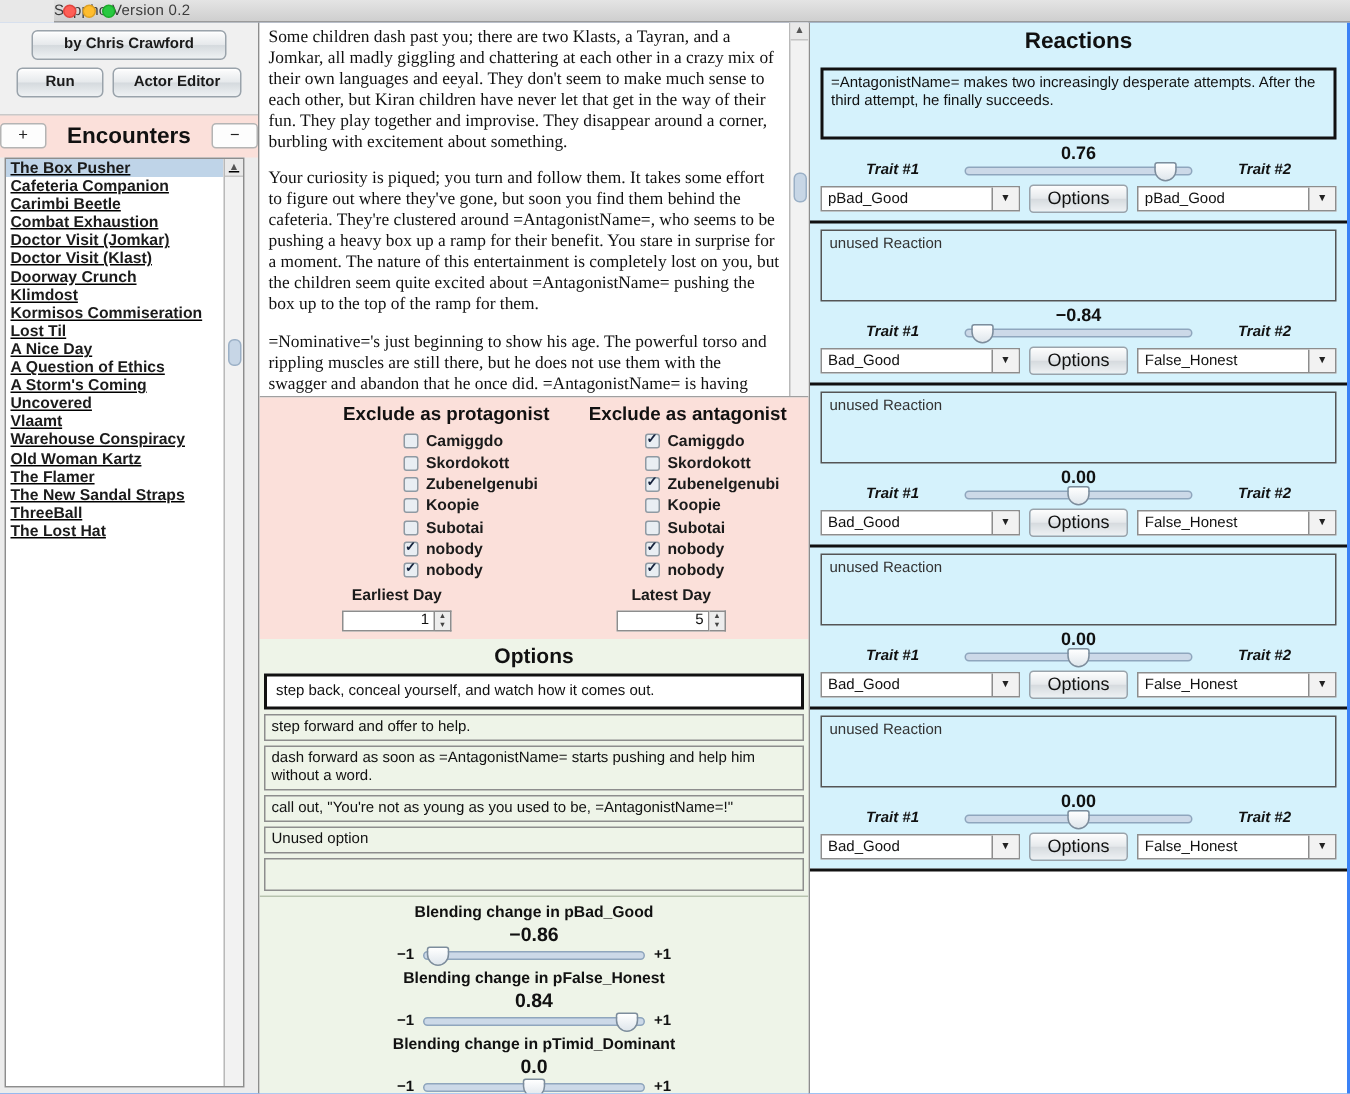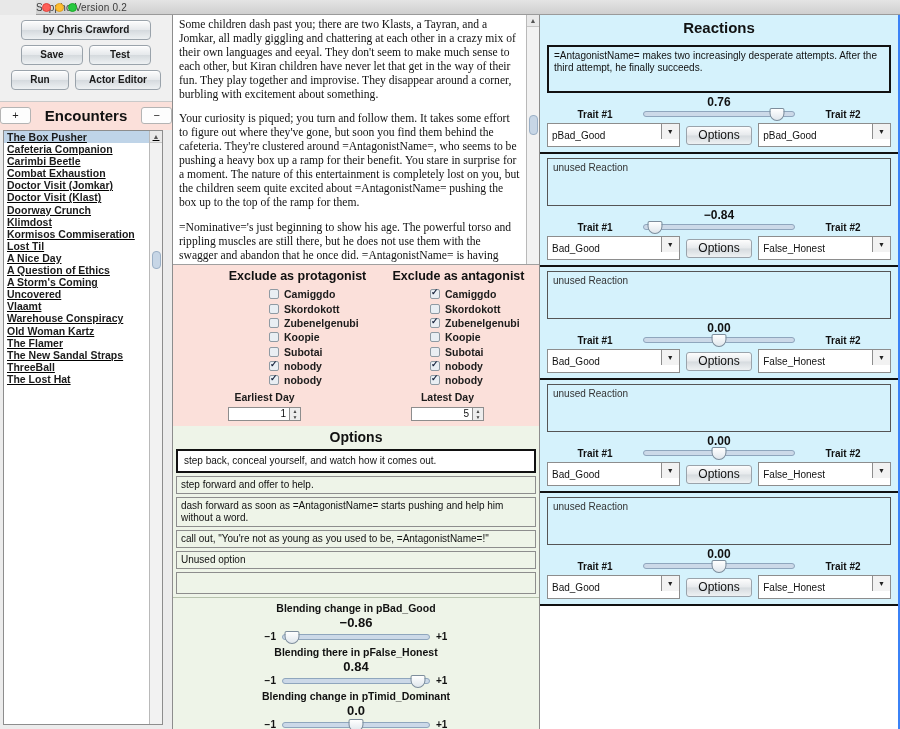--- a/index.html
+++ b/index.html
@@ -150,28 +150,28 @@
               display:flex; flex-direction:column; overflow:hidden; }
   .rx-title { text-align:center; font-size:15px; font-weight:bold;
               color:#111; padding:4px 0 5px 0; }
   .reaction { border-top:2px solid #111; padding:4px 7px 5px 7px; background:#d5f2fc; }
   .reaction.first { border-top:none; }
   .rx-text { background:#d5f2fc; border:2px solid #111; height:48px;
              font-size:10px; color:#111; padding:3px 5px; line-height:12px; }
   .rx-text.blank { border:1px solid #555; height:48px; color:#333; }
   .rx-val { text-align:center; font-size:12px; font-weight:bold;
             color:#111; margin-top:2px; }
-  .rx-slider-row { display:flex; align-items:center; margin-top:-1px; }
+  .rx-slider-row { display:flex; align-items:flex-start; margin-top:-1px;font-style:italic; }
   .rx-trait-label { font-size:10px; font-weight:bold; color:#111;
                     width:96px; text-align:center; }
   .rx-track { flex:1; position:relative; height:12px; display:flex; align-items:center; }
   .rx-track .rail { width:100%; height:6px; background:#ccd9e8;
                     border:1px solid #8fa6bd; border-radius:3px; }
   .rx-controls { display:flex; align-items:center; gap:6px; margin-top:3px; }
-  .combo { position:relative; width:136px; height:24px; background:#fff;
+  .combo { position:relative; width:136px; height:17px; background:#fff;
            border:1px solid #8d8d8d; display:flex; align-items:center; }
   .combo span.val { font-size:10px; color:#111; padding-left:4px; }
   .combo .arrowbox { position:absolute; right:0; top:0; width:18px; height:15px;
                      border-left:1px solid #8d8d8d; background:#f2f2f2;
                      font-size:7px; color:#222; text-align:center; line-height:15px; }
   .optbtn { width:68px; height:19px;
             background:linear-gradient(180deg,#fdfdfd 0%,#e6e9ec 48%,#d6dbdf 52%,#eef1f3 100%);
             border:1px solid #9aa3ab; border-radius:3px;
             font-size:12px; color:#111; text-align:center; line-height:17px; }
   #rx-bottom-edge { border-top:2px solid #111; flex:1; background:#ffffff; }
@@ -188,24 +188,20 @@
   <div class="title">Sappho Version 0.2</div>
 </div>
 
 <div id="app">
 
   <div id="leftcol">
 
     <div id="btnpanel">
       <div class="btnrow">
         <div class="aquabtn b-credit">by Chris Crawford</div>
-      </div>
-      <div class="btnrow">
-        <div class="aquabtn b-half">Save</div>
-        <div class="aquabtn b-half">Test</div>
       </div>
       <div class="btnrow">
         <div class="aquabtn b-run">Run</div>
         <div class="aquabtn b-actor">Actor Editor</div>
       </div>
     </div>
 
     <div id="enc-header">
       <div class="plusminus">+</div>
       <div class="enc-title">Encounters</div>
@@ -369,21 +365,21 @@
           <div class="slider-line">
             <span class="end">−1</span>
             <div class="track" style="width:148px">
               <div class="rail"></div>
               <div class="knob" style="left:7.000000000000001%"></div>
             </div>
             <span class="end">+1</span>
           </div>
         </div>
         <div class="bl-block">
-          <div class="bl-title">Blending there in pFalse_Honest</div>
+          <div class="bl-title">Blending change in pFalse_Honest</div>
           <div class="bl-val">0.84</div>
           <div class="slider-line">
             <span class="end">−1</span>
             <div class="track" style="width:148px">
               <div class="rail"></div>
               <div class="knob" style="left:92%"></div>
             </div>
             <span class="end">+1</span>
           </div>
         </div>

